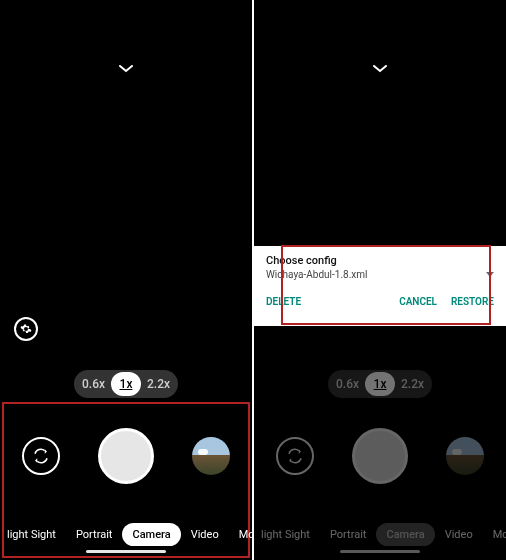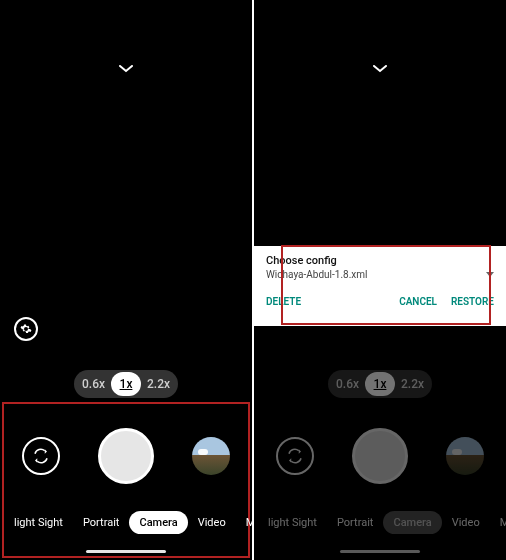--- a/index.html
+++ b/index.html
@@ -134,27 +134,26 @@
     position:absolute;
     top:12px; left:6px;
     width:10px;height:6px;
     background:#fff;
     border-radius:3px;
     opacity:0.9;
   }
 
   .mode-row {
     position: absolute;
-    bottom: 26px;
+    bottom: 14px;
     left: 0; right: 0;
     display: flex;
     justify-content: space-between;
     align-items: center;
     padding: 0 3px;
-    margin-left: 7px;
   }
   .mode {
     font-size: 11px;
     color: #fff;
     padding: 5px 10px;
     border-radius: 12px;
     white-space: nowrap;
   }
   .mode.active {
     background: #fff;

